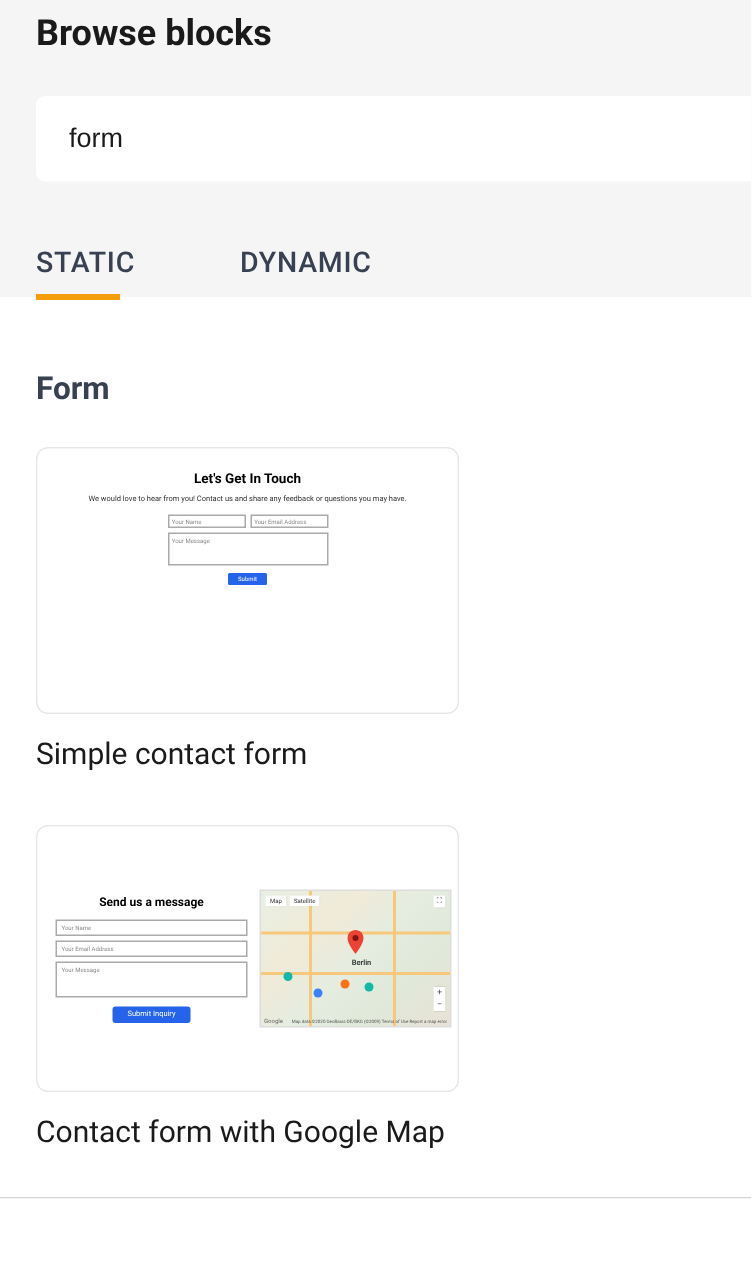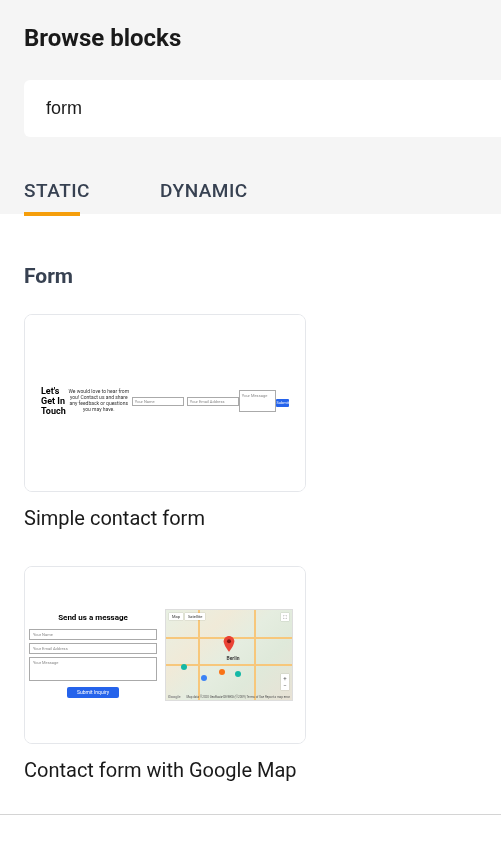--- a/index.html
+++ b/index.html
@@ -8,21 +8,21 @@
       box-sizing: border-box;
     }
     body {
       font-family: -apple-system, BlinkMacSystemFont, "Segoe UI", Roboto, Helvetica, Arial, sans-serif;
       background: #ffffff;
       width: 501px;
       color: #1a1a1a;
     }
     .header-section {
       background: #f5f5f5;
-      padding: 24px 24px 0 24px;
+      padding: 8px 24px 0 24px;
     }
     .page-title {
       font-size: 24px;
       font-weight: 700;
       color: #1a1a1a;
       margin-bottom: 28px;
     }
     .search-container {
       background: #ffffff;
       border-top-left-radius: 6px;
@@ -83,21 +83,21 @@
     .block-title {
       font-size: 20px;
       color: #1a1a1a;
       margin-bottom: 36px;
     }
     
     .preview-1 {
       height: 176px;
       background: #ffffff;
       display: flex;
-      flex-direction: row;
+      flex-direction: column;
       align-items: center;
       justify-content: flex-start;
       padding: 16px;
     }
     .preview-1 .p1-title {
       font-size: 9px;
       font-weight: 700;
       color: #000;
       margin-bottom: 5px;
     }
@@ -139,21 +139,21 @@
       text-align: center;
       line-height: 8px;
       border-radius: 1px;
     }
     
     .preview-2 {
       height: 176px;
       background: #ffffff;
       display: flex;
       align-items: center;
-      justify-content: flex-end;
+      justify-content: space-between;
       gap: 8px;
       padding: 22px 12px;
     }
     .preview-2 .p2-left {
       flex: 0 0 128px;
       display: flex;
       flex-direction: column;
     }
     .preview-2 .p2-title {
       font-size: 8px;

